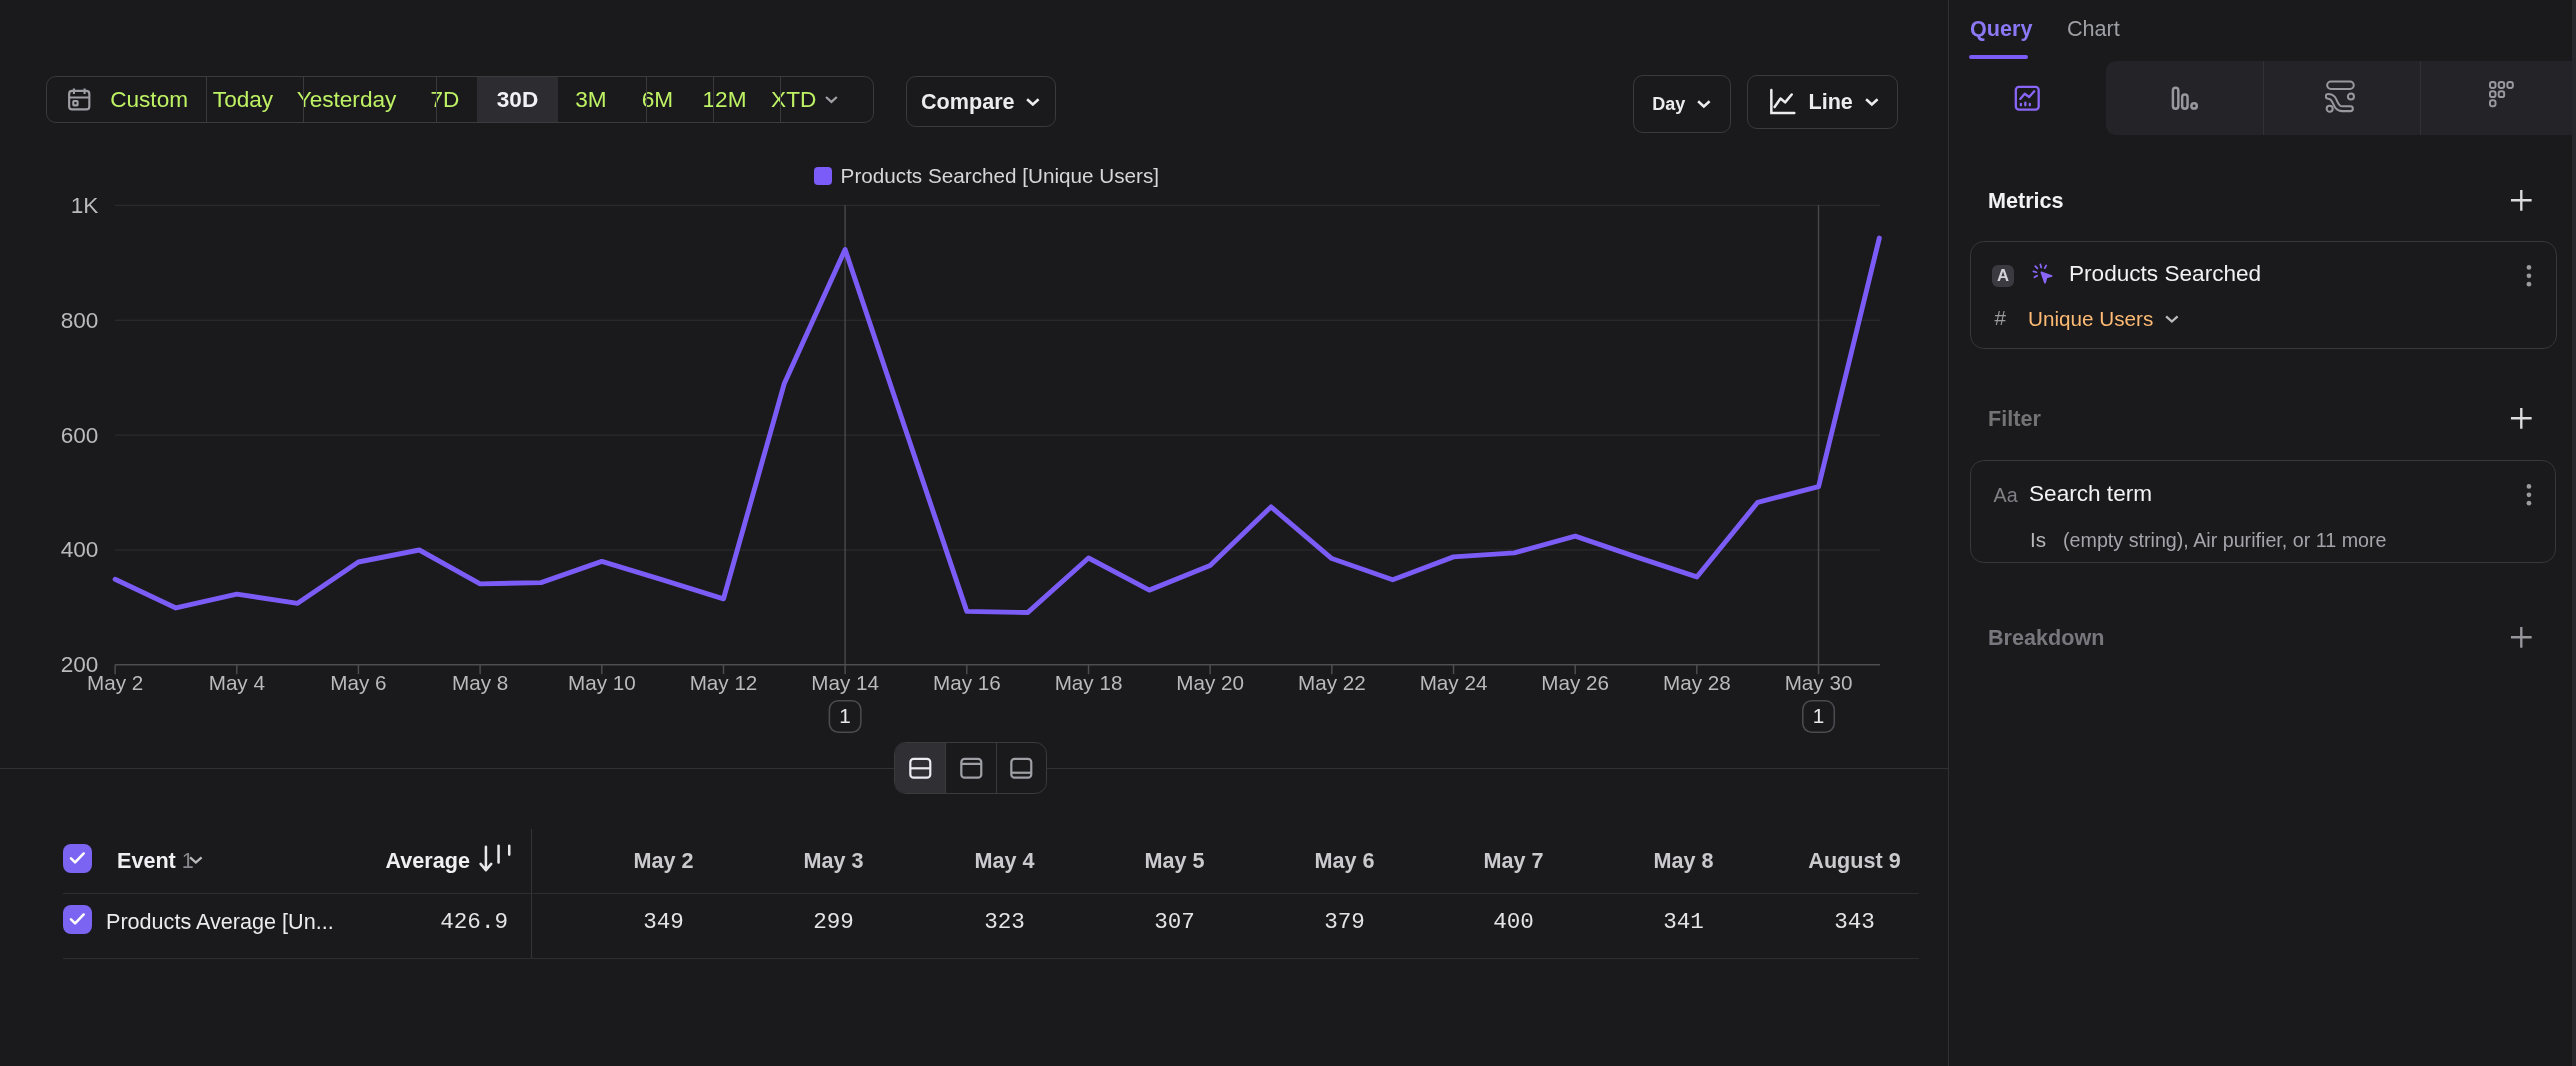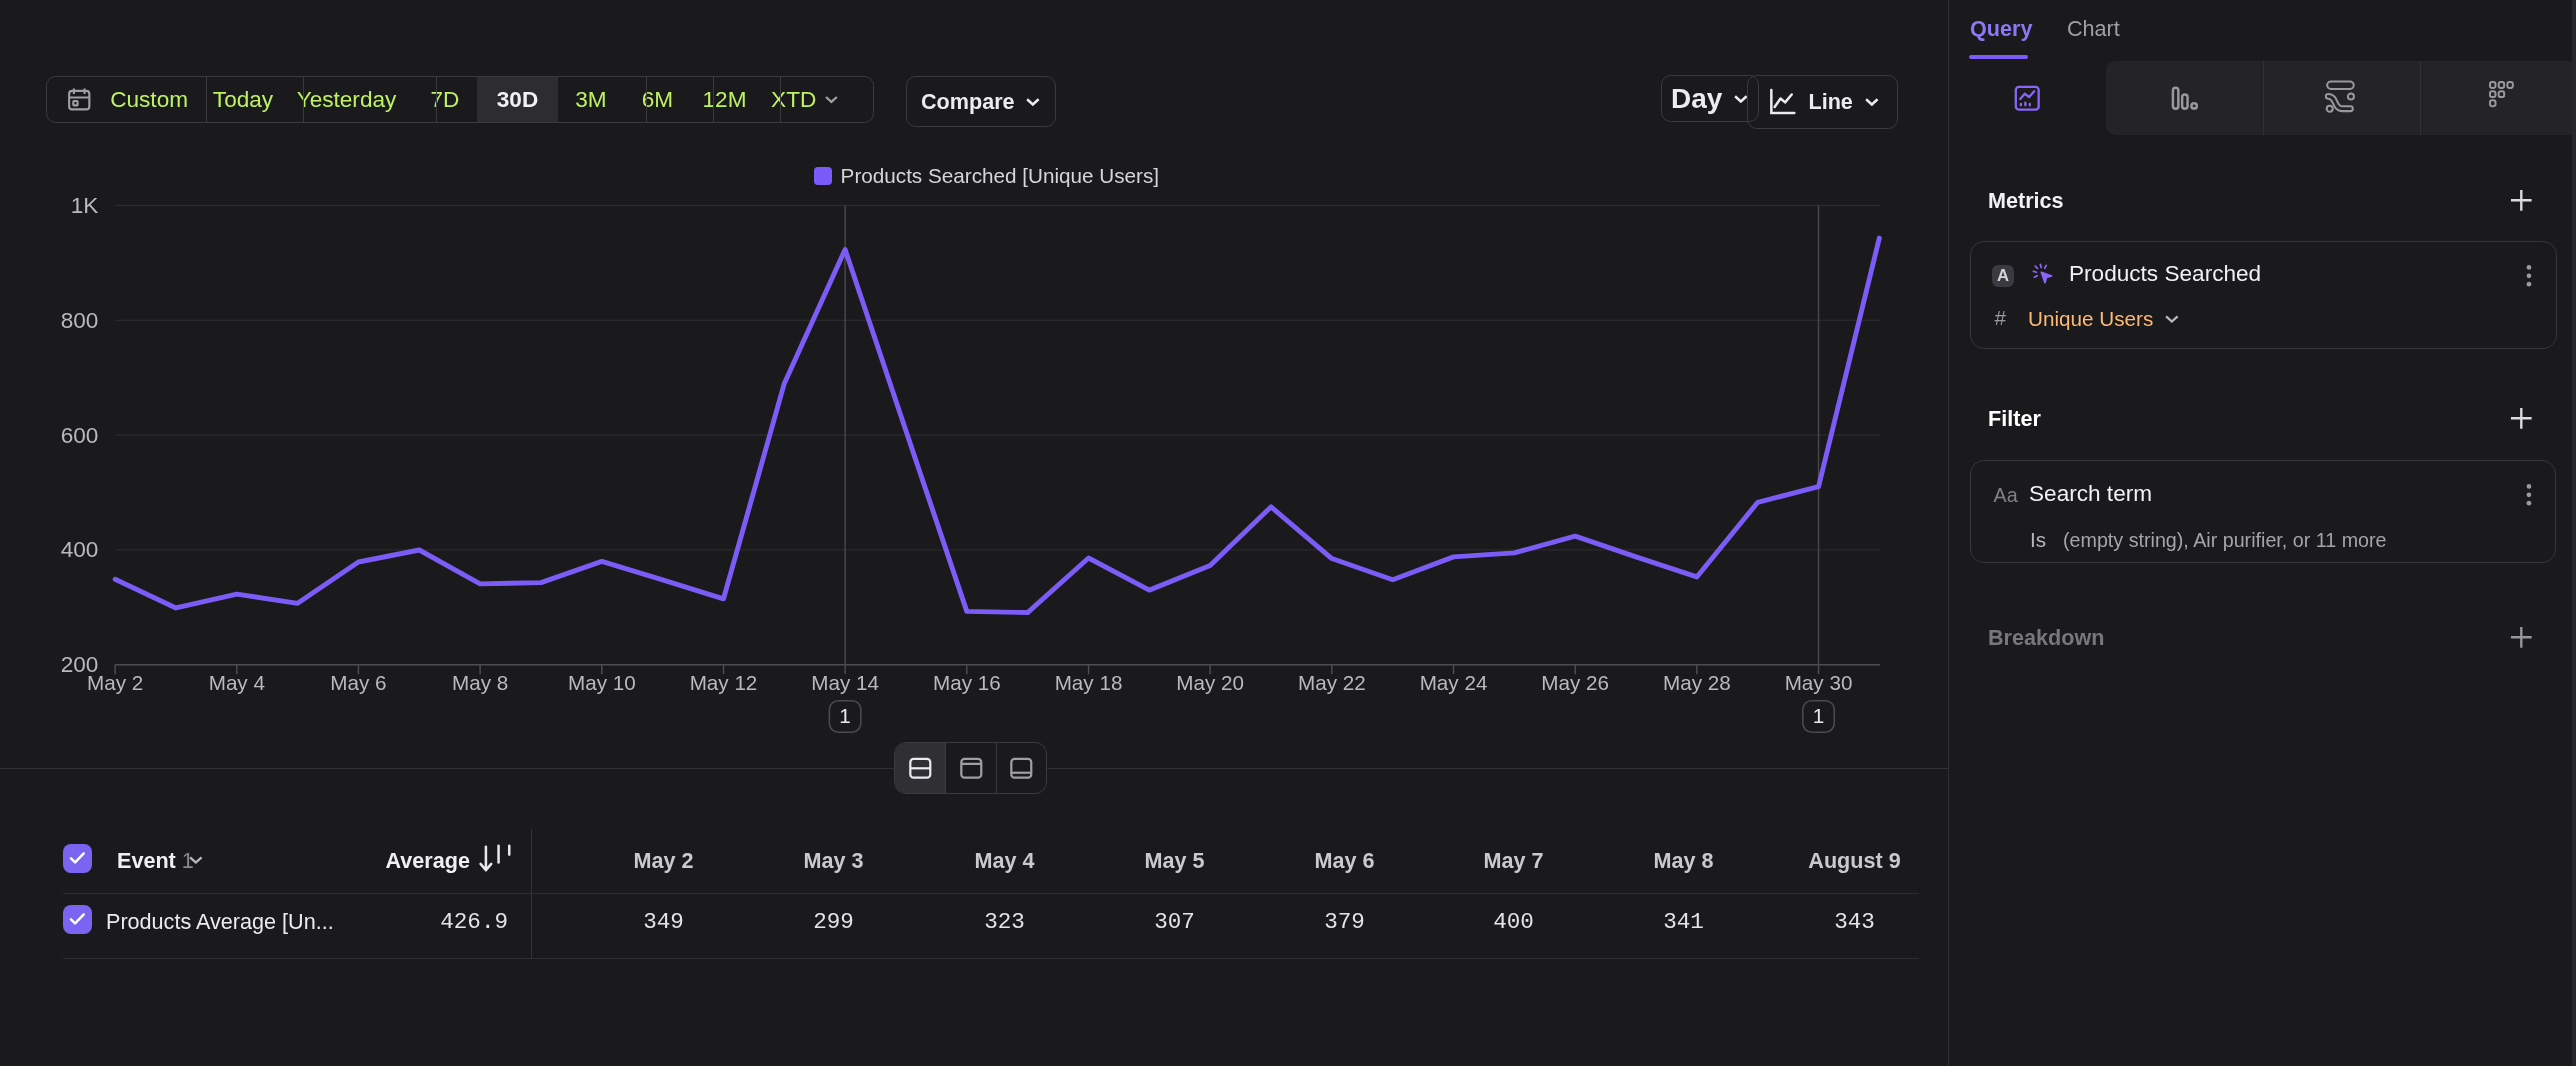--- a/index.html
+++ b/index.html
@@ -46,21 +46,21 @@
   </div>
 </div>
 
 <div class="btn" style="left:906px; top:76px; width:150px; height:51px; font-size:21.6px;">
   Compare
   <svg width="15.7" height="9.8" viewBox="0 0 15 9" fill="none" stroke="#ececf0" stroke-width="2.4" style="margin-left:10.8px">
       <path d="M2 2 L7.5 7 L13 2"></path>
     </svg>
 </div>
 
-<div class="btn" style="left:1633px; top:75px; width:98px; height:47px; font-size:28px; font-weight:700;margin-left:28px;">
+<div class="btn" style="left:1633px; top:75px; width:98px; height:58px; font-size:18px; font-weight:700;">
   Day
   <svg width="15.7" height="9.8" viewBox="0 0 15 9" fill="none" stroke="#ececf0" stroke-width="2.4" style="margin-left:10.8px">
       <path d="M2 2 L7.5 7 L13 2"></path>
     </svg>
 </div>
 
 <div class="btn" style="left:1747px; top:75px; width:151px; height:54px; font-size:21.6px; font-weight:700;">
   <svg width="33" height="31.5" viewBox="0 0 24 24" fill="none" stroke="#ececf0" stroke-width="1.9" style="margin-right:9.8px">
     <path d="M3.5 3 V20.5 H21" stroke-linecap="round"></path>
     <path d="M6 16 L10.5 9.5 L14 12.5 L19 6.5" stroke-linecap="round" stroke-linejoin="round"></path>
@@ -283,21 +283,21 @@
         <circle cx="4" cy="20.5" r="2.4"></circle>
       </g>
     </svg>
   <div class="abs" style="left:23.6px; top:64px; font-size:20.7px; color:#9a9aa0;">#</div>
   <div class="abs" style="left:57px; top:65px; font-size:20.7px; color:#fdba74;">Unique Users</div>
   <svg class="abs" style="left:193px; top:72px;" width="15.7" height="9.8" viewBox="0 0 15 9" fill="none" stroke="#b9b9be" stroke-width="2.2">
       <path d="M2 2 L7.5 7 L13 2"></path>
     </svg>
 </div>
 
-<div class="abs" style="left:1988px; top:406px; font-size:21.6px; color:#ffffff; font-weight:700;">Filter</div>
+<div class="abs" style="left:1988px; top:406px; font-size:21.6px; color:#737373; font-weight:700;">Filter</div>
 <svg class="abs" style="left:2508px; top:405px;" width="26.6" height="26.6" viewBox="0 0 27 27" fill="none" stroke="#dcdce0" stroke-width="2.4">
     <path d="M13.5 3 V24 M3 13.5 H24"></path>
   </svg>
 
 <div class="abs" style="left:1970px; top:460px; width:586px; height:103px; border:1.5px solid #37373c; border-radius:13.8px;">
   <div class="abs" style="left:22.6px; top:22.6px; font-size:19.7px; color:#808086;">Aa</div>
   <div class="abs" style="left:58px; top:19.7px; font-size:22.6px; color:#f2f2f5; font-weight:500;">Search term</div>
   <svg class="abs" style="left:554px; top:21.6px;" width="7.9" height="25.6" viewBox="0 0 8 26">
       <g fill="#9a9a9f">
         <circle cx="4" cy="3.5" r="2.4"></circle>

